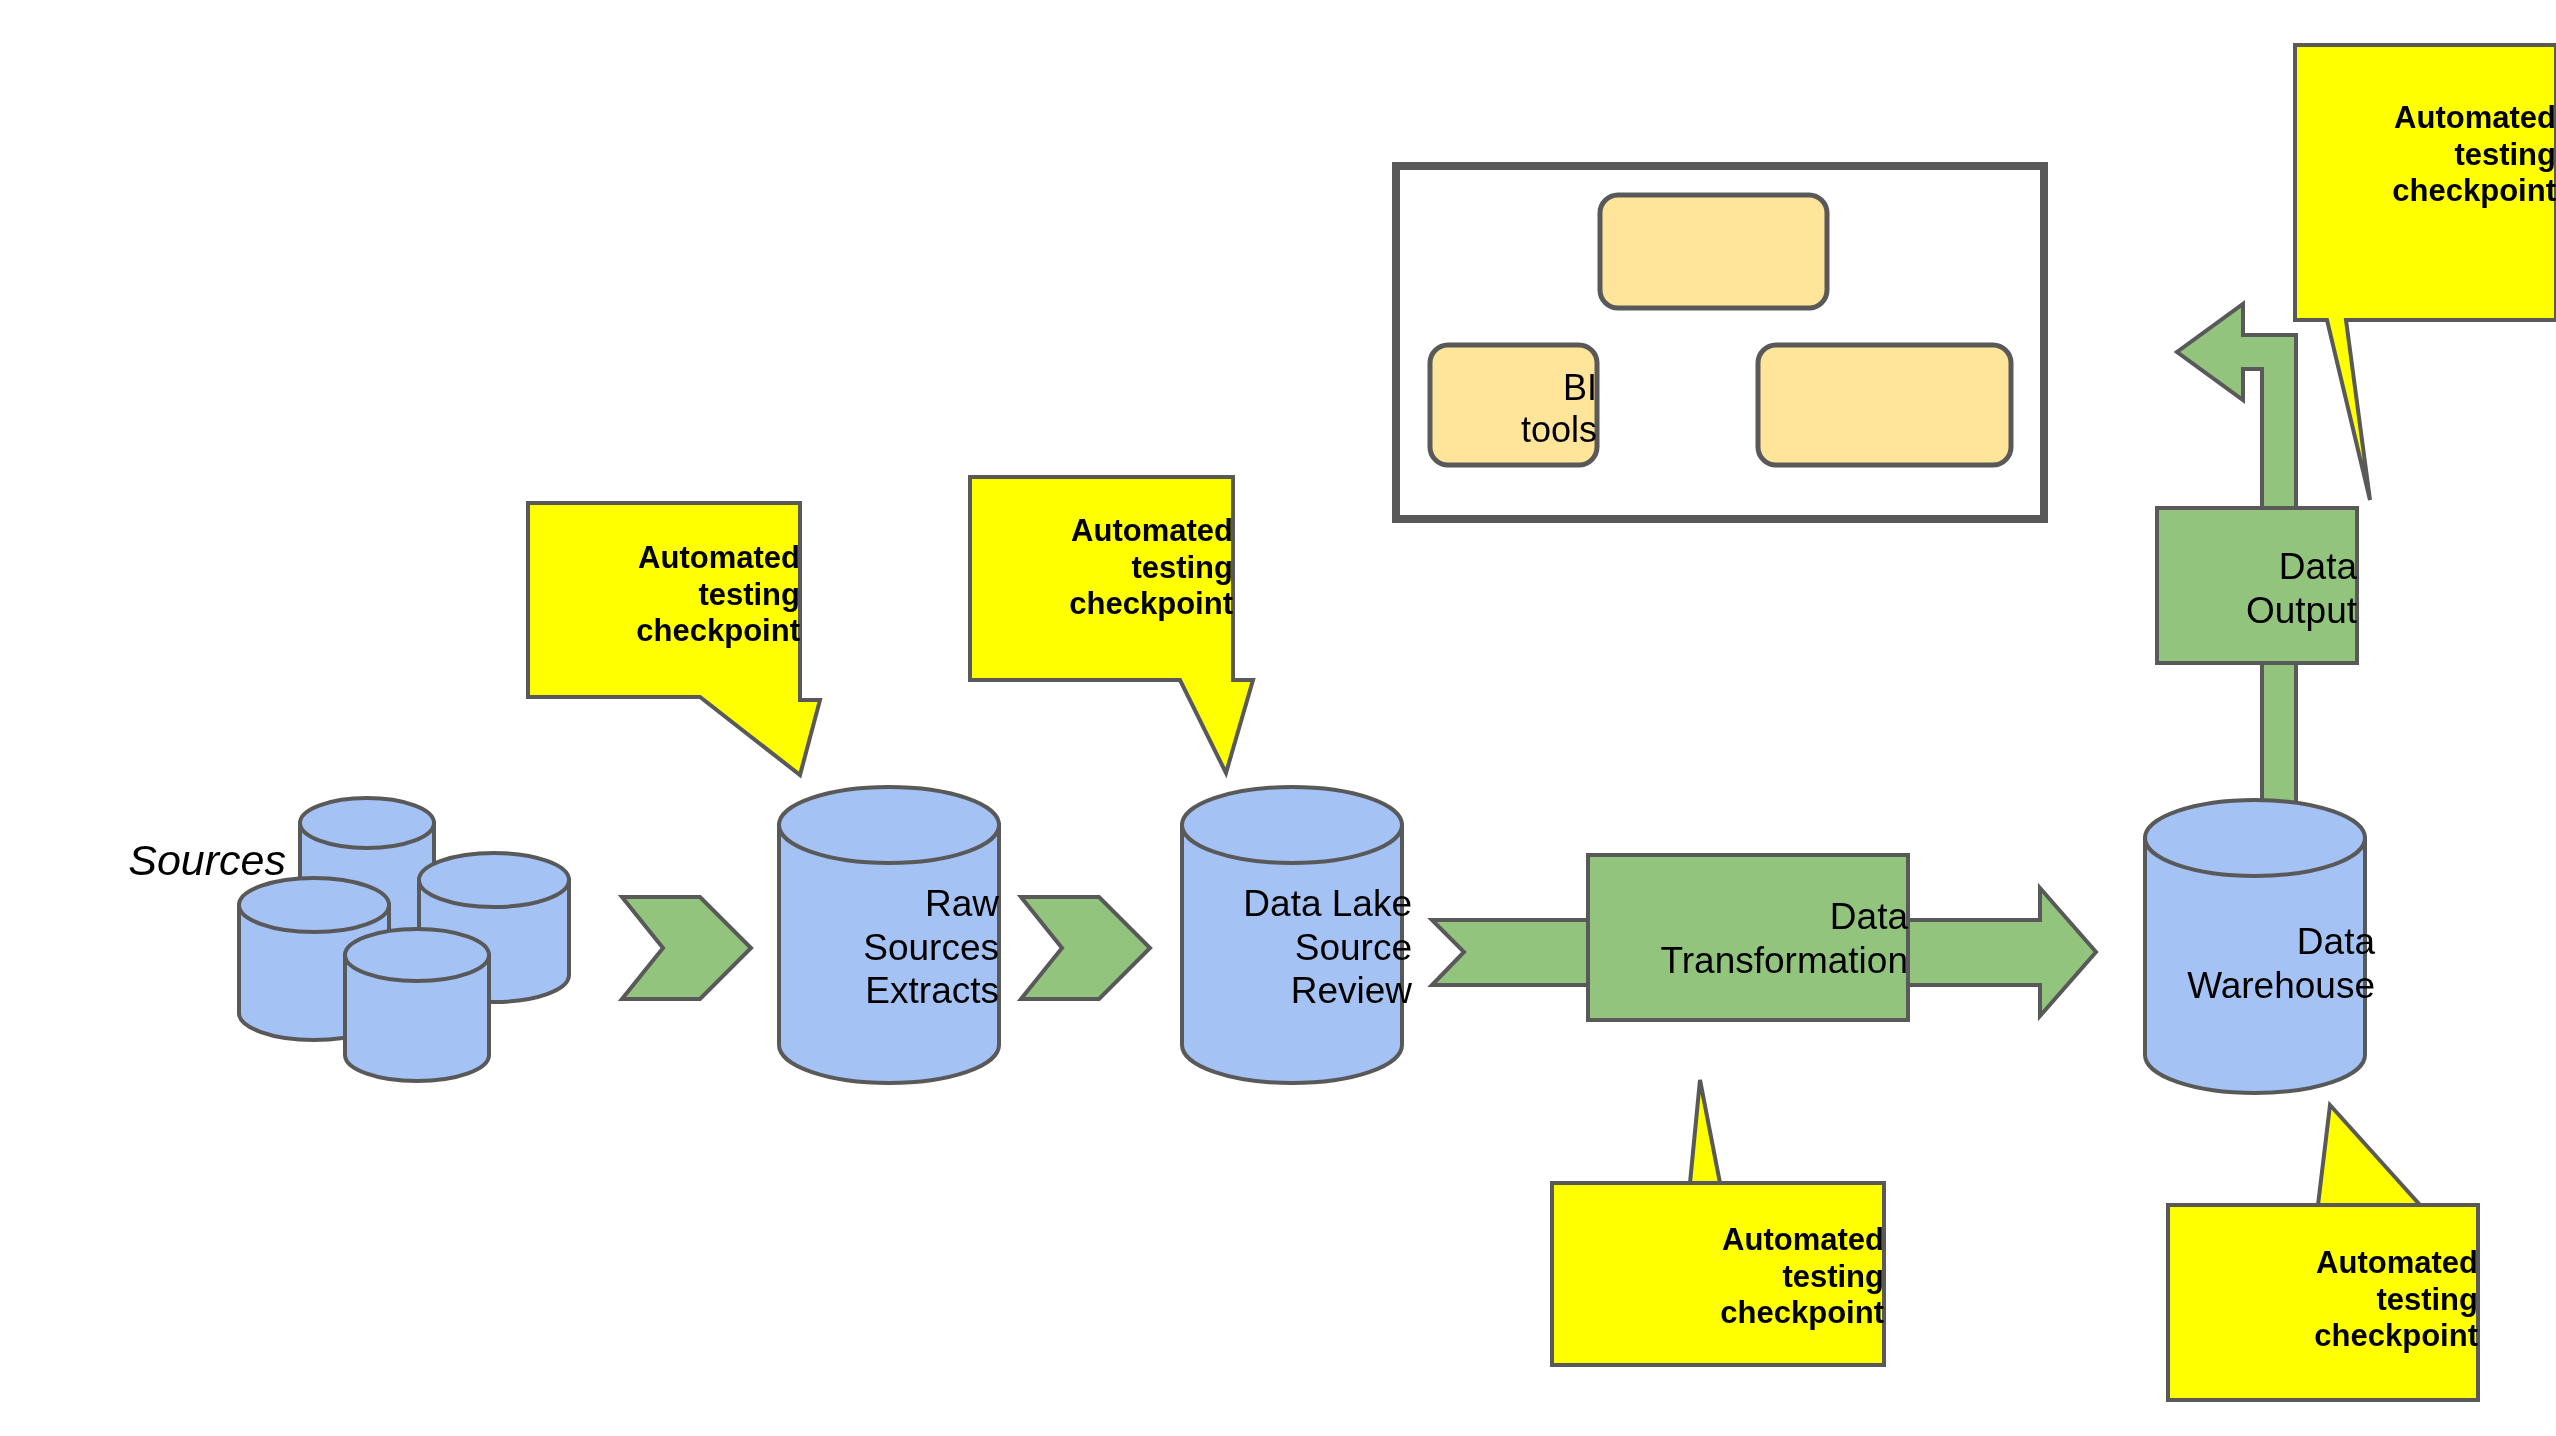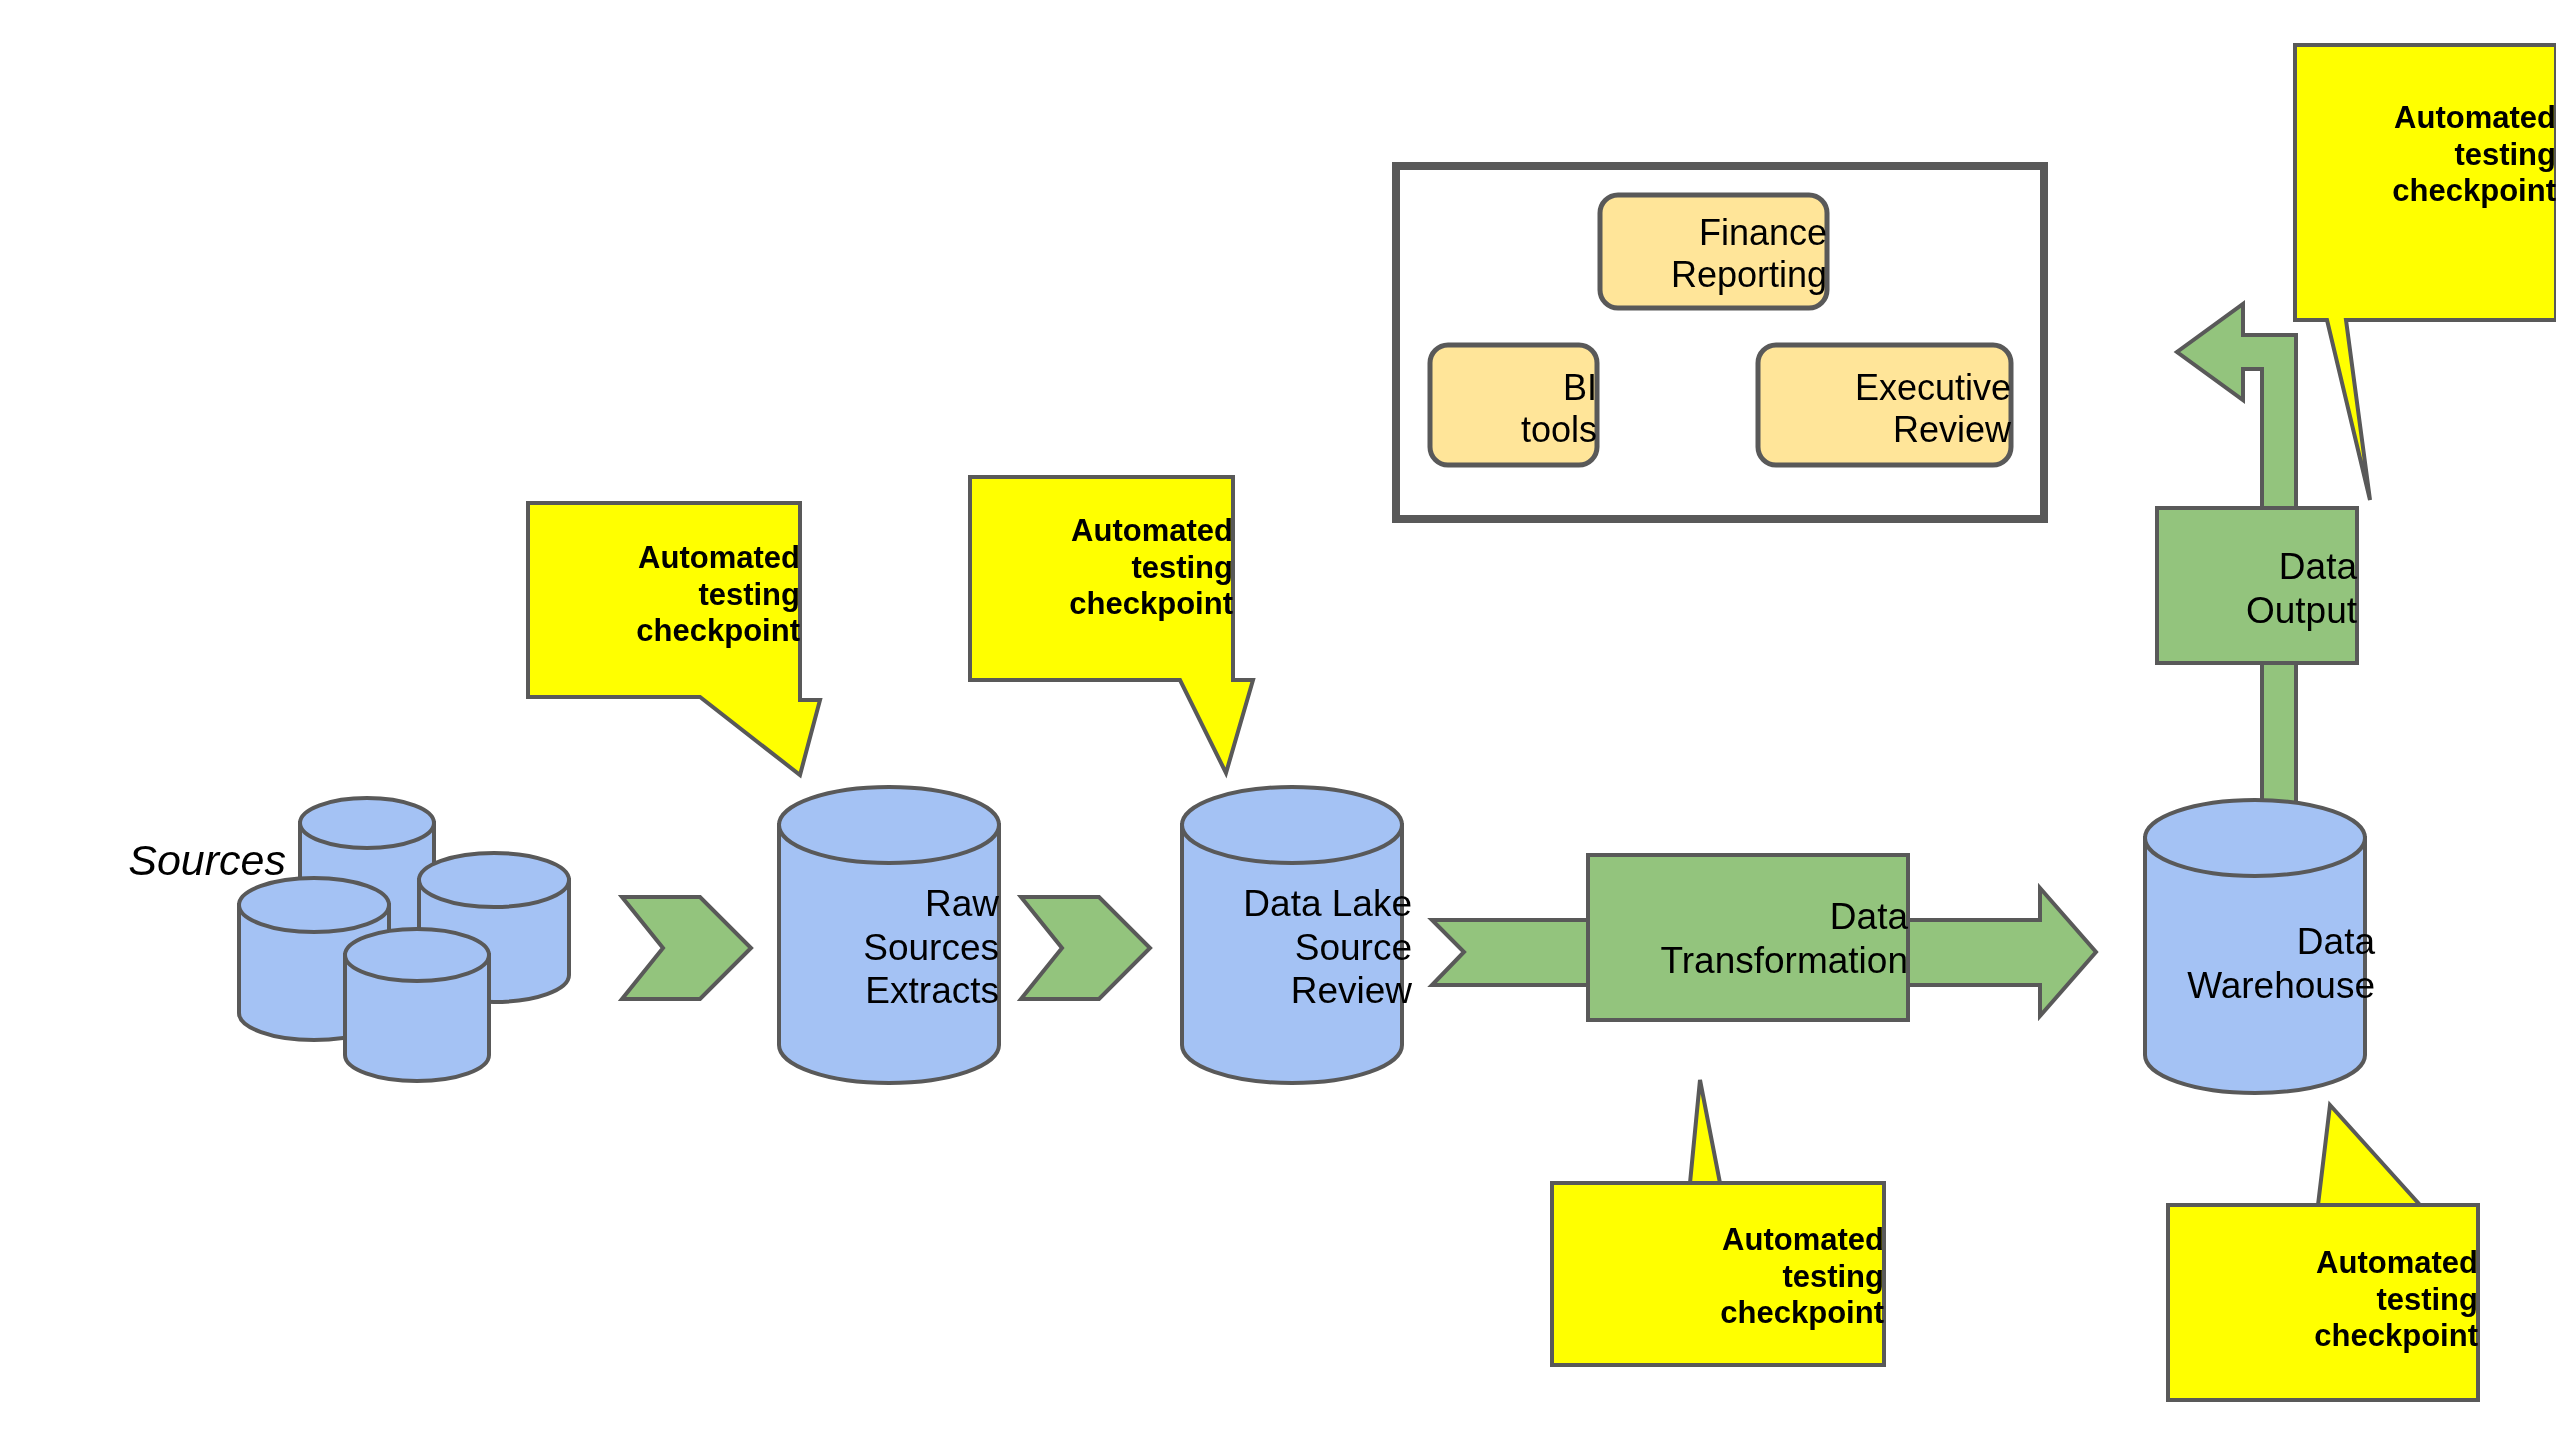--- a/index.html
+++ b/index.html
@@ -109,28 +109,24 @@
 
   <div class="lbl green-label" style="left:1588px;top:895px;width:320px;">Data
 Transformation</div>
 
   <div class="lbl cyl-label" style="left:2135px;top:920px;width:240px;">Data
 Warehouse</div>
 
   <div class="lbl green-label" style="left:2157px;top:545px;width:200px;">Data
 Output</div>
 
-  <div class="lbl tan-label" style="left:1600px;top:212px;width:227px;">Finance
-Reporting</div>
 
   <div class="lbl tan-label" style="left:1430px;top:367px;width:167px;">BI
 tools</div>
 
-  <div class="lbl tan-label" style="left:1758px;top:367px;width:253px;">Executive
-Review</div>
 
   <div class="lbl callout-label" style="left:528px;top:540px;width:272px;">Automated
 testing
 checkpoint</div>
 
   <div class="lbl callout-label" style="left:970px;top:513px;width:263px;">Automated
 testing
 checkpoint</div>
 
   <div class="lbl callout-label" style="left:1552px;top:1222px;width:332px;">Automated

